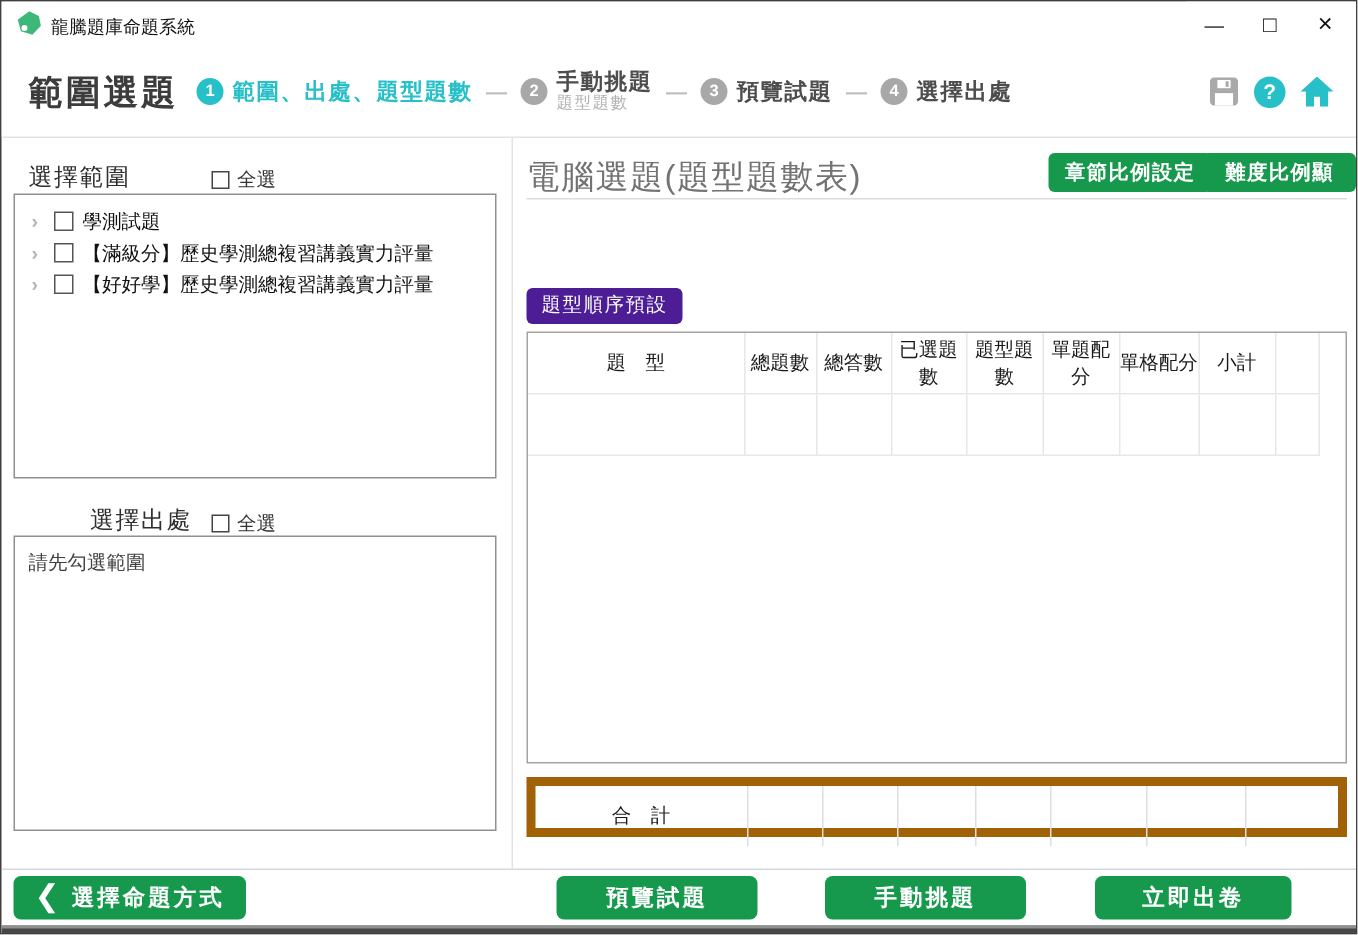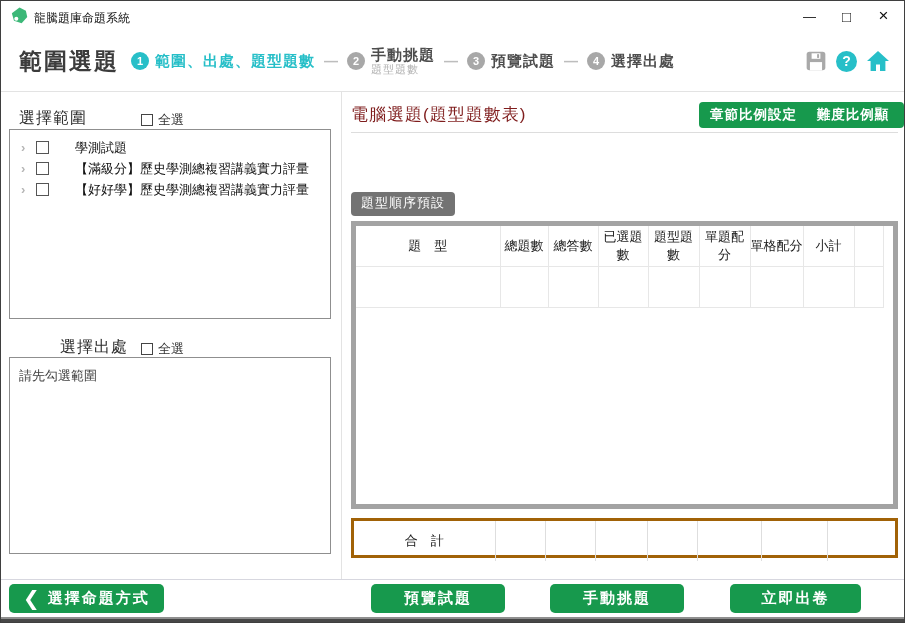--- a/index.html
+++ b/index.html
@@ -39,39 +39,39 @@
   .vdivider{left:340px;top:91px;width:1px;height:487px;background:#e3e3e3;}
   
   .panel-heading{font-size:16px;color:#2e2e2e;letter-spacing:1px;}
   .selectall{display:flex;align-items:center;gap:5px;font-size:13px;color:#333;cursor:pointer;}
   .cb{width:12px;height:12px;border:1px solid #444;background:#fff;display:inline-block;box-sizing:border-box;}
   .list-box{border:1px solid #8f8f8f;background:#fff;box-sizing:border-box;}
   .box-range{left:8px;top:128px;width:322px;height:190px;padding-top:7px;}
   .tree-row{display:flex;align-items:center;gap:6px;height:21px;padding-left:11px;cursor:pointer;}
   .tree-chevron{color:#b5b5b5;font-size:13px;font-weight:bold;width:9px;line-height:1;}
   .tree-cb{width:13px;height:13px;border:1px solid #555;background:#fff;box-sizing:border-box;flex:0 0 auto;}
-  .tree-label{font-size:13px;color:#111;white-space:nowrap;margin-left:20px;}
+  .tree-label{font-size:13px;color:#111;white-space:nowrap;}
   .box-source{left:8px;top:356px;width:322px;height:197px;padding:8px 9px;}
   .placeholder{font-size:13px;color:#404040;}
   
-  .rp-title{left:350px;top:102px;font-size:17px;color:#7f1d1d;letter-spacing:1px;text-align:center;}
+  .rp-title{left:350px;top:102px;font-size:22px;color:#737373;letter-spacing:1px;text-align:center;}
   .green-pill{position:absolute;background:#17994d;color:#fff;border:0;border-radius:4px;
     height:26px;line-height:26px;padding:0 11px;font-size:13.5px;font-weight:bold;
     font-family:inherit;cursor:pointer;letter-spacing:1px;}
   .rp-divider{left:350px;top:131px;width:547px;height:1px;background:#ddd;}
-  .chip{left:350px;top:191px;background:#737373;color:#fff;border-radius:4px;height:24px;
+  .chip{left:350px;top:191px;background:#4c1d95;color:#fff;border-radius:4px;height:24px;
     line-height:22px;padding:0 10px;font-size:13px;letter-spacing:1px;}
-  .table-wrap{left:350px;top:220px;width:547px;height:288px;border:5px solid #a3a3a3;box-sizing:border-box;background:#fff;}
+  .table-wrap{left:350px;top:220px;width:547px;height:288px;border:1px solid #a3a3a3;box-sizing:border-box;background:#fff;}
   .qtable{border-collapse:collapse;table-layout:fixed;width:527px;}
   .qtable th,.qtable td{border:1px solid #e7e7e7;height:40px;padding:0;text-align:center;
     font-size:13px;font-weight:normal;color:#1a1a1a;overflow:hidden;}
   .qtable th{letter-spacing:0;}
   .qtable tr:first-child th{border-top:0;}
   .qtable th:first-child,.qtable td:first-child{border-left:0;}
-  .totals-wrap{left:350px;top:517px;width:547px;height:40px;border:3px solid #a16207;box-sizing:border-box;background:#fff;}
+  .totals-wrap{left:350px;top:517px;width:547px;height:40px;border:6px solid #a16207;box-sizing:border-box;background:#fff;}
   .ttable{border-collapse:collapse;table-layout:fixed;width:527px;}
   .ttable td{border-left:1px solid #dedede;height:38px;text-align:center;font-size:13px;color:#1a1a1a;}
   .ttable td:first-child{border-left:0;}
   
   .footer-divider{top:578px;background:#d7d7df;}
   .gbtn{position:absolute;top:583px;height:29px;background:#17994d;color:#fff;border:0;border-radius:5px;
     font-family:inherit;font-size:15px;font-weight:bold;letter-spacing:2px;cursor:pointer;
     display:flex;align-items:center;justify-content:center;}
   .btn-back{left:8px;padding:0 14px;gap:6px;}
   .back-arrow{font-size:20px;font-weight:bold;line-height:1;margin-top:-2px;}

